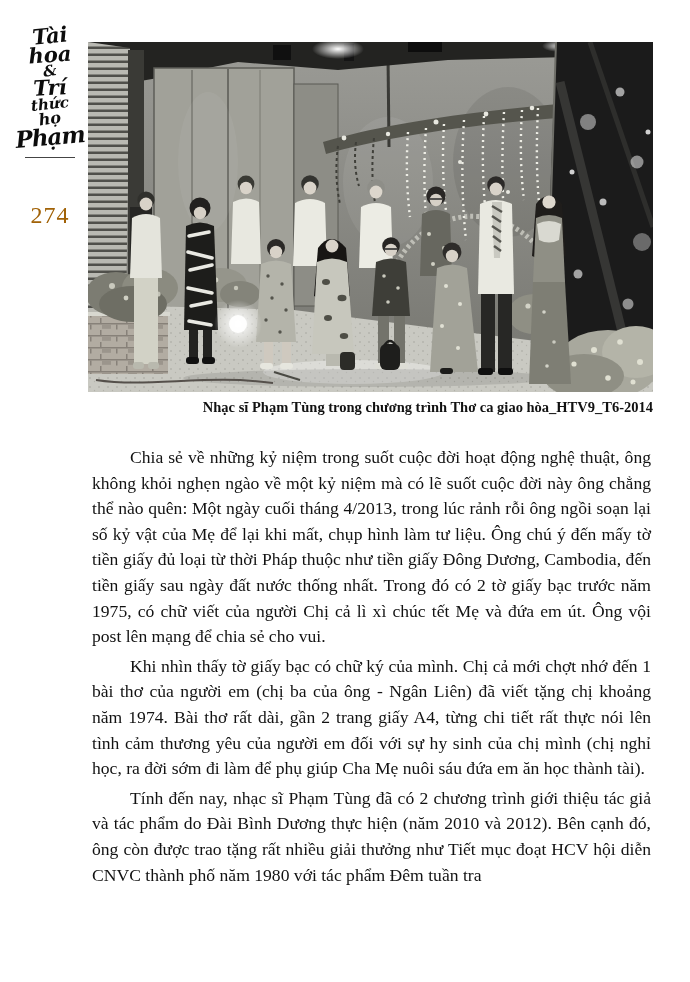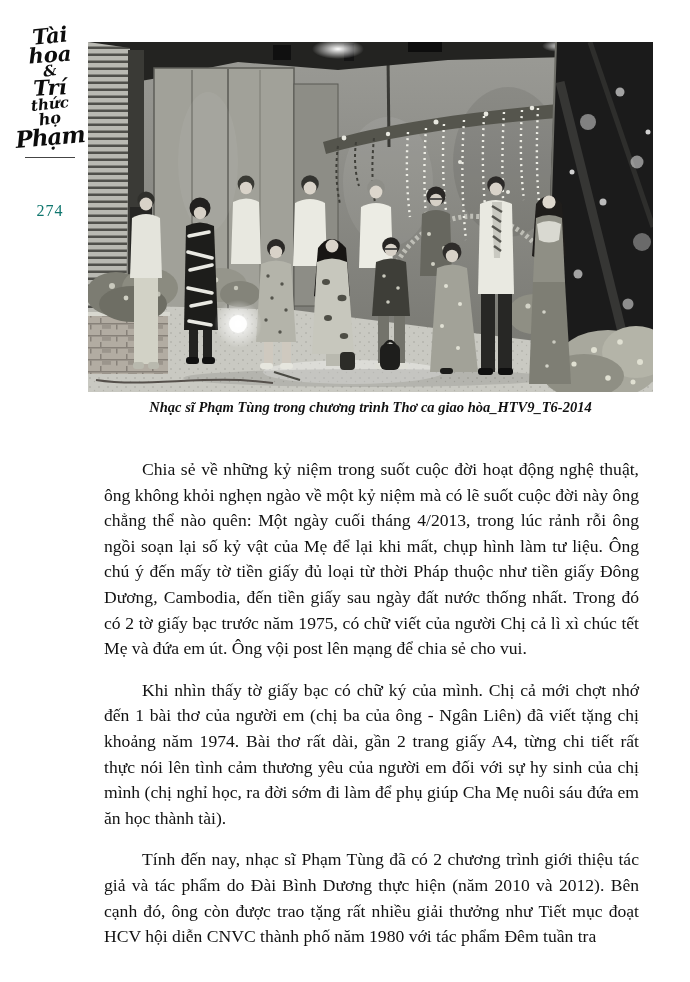--- a/index.html
+++ b/index.html
@@ -13,31 +13,31 @@
         color:#0c0c0c;line-height:0.92;}
   .logo span{display:block;}
   .lw0{font-size:21px;transform:rotate(-6deg);}
   .lw1{font-size:21px;transform:rotate(-4deg);}
   .lw2{font-size:15px;transform:rotate(-10deg);}
   .lw3{font-size:21px;transform:rotate(-3deg);}
   .lw4{font-size:15px;transform:rotate(-6deg);}
   .lw5{font-size:16px;transform:rotate(-8deg);}
   .lw6{font-size:23px;transform:rotate(-5deg);letter-spacing:-1px;}
   .logo-rule{width:50px;border:none;border-top:1px solid #444;margin:10px auto 6px auto;}
-  .pagenum{font-size:16px;color:#0f766e;letter-spacing:1px;margin-top:44px;}
+  .pagenum{font-size:24px;color:#a16207;letter-spacing:1px;margin-top:44px;}
   
   .photo{position:absolute;left:88px;top:42px;width:565px;height:350px;background:#777;}
   .photo svg{display:block;}
-  .caption{position:absolute;left:88px;top:399px;width:565px;text-align:center;
-           font-weight:bold;font-style:italic;font-size:14.5px;color:#111;}
+  .caption{position:absolute;left:88px;top:399px;width:565px;text-align:right;
+           font-weight:bold;font-size:14.5px;color:#111;}
   
   .content{position:absolute;left:88px;top:441px;width:567px;
            font-size:17.6px;line-height:25.6px;text-align:justify;
            text-justify:inter-word;color:#121212;}
-  .content p{margin:16px;text-indent:38px;}
+  .content p{margin:4px;text-indent:38px;}
 </style>
 </head>
 <body>
 
 <div class="sidebar">
   <div class="logo">
     <span class="lw0">Tài</span>
     <span class="lw1">hoa</span>
     <span class="lw2">&amp;</span>
     <span class="lw3">Trí</span>

